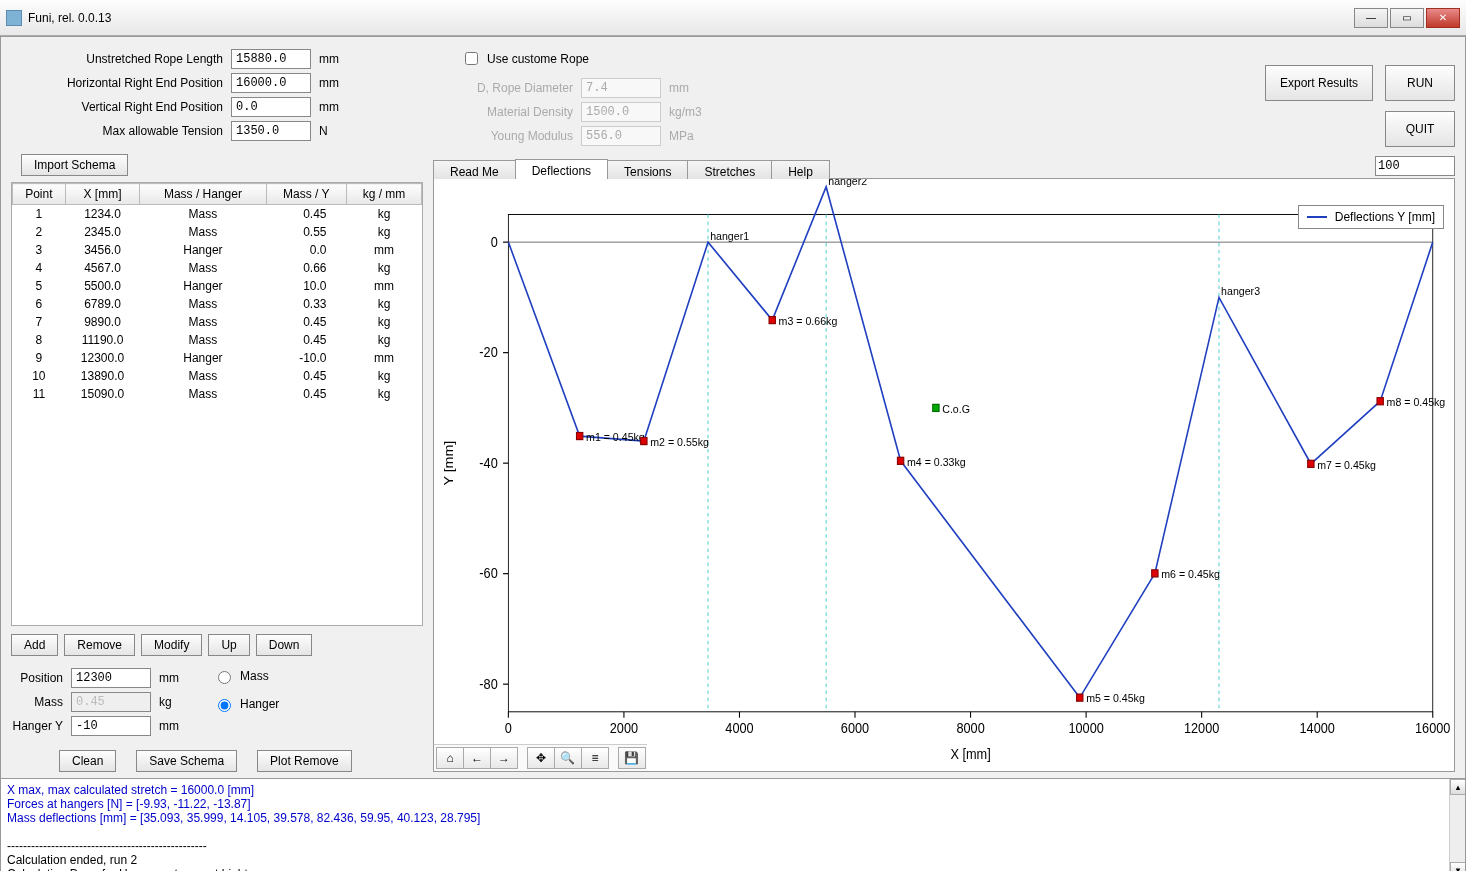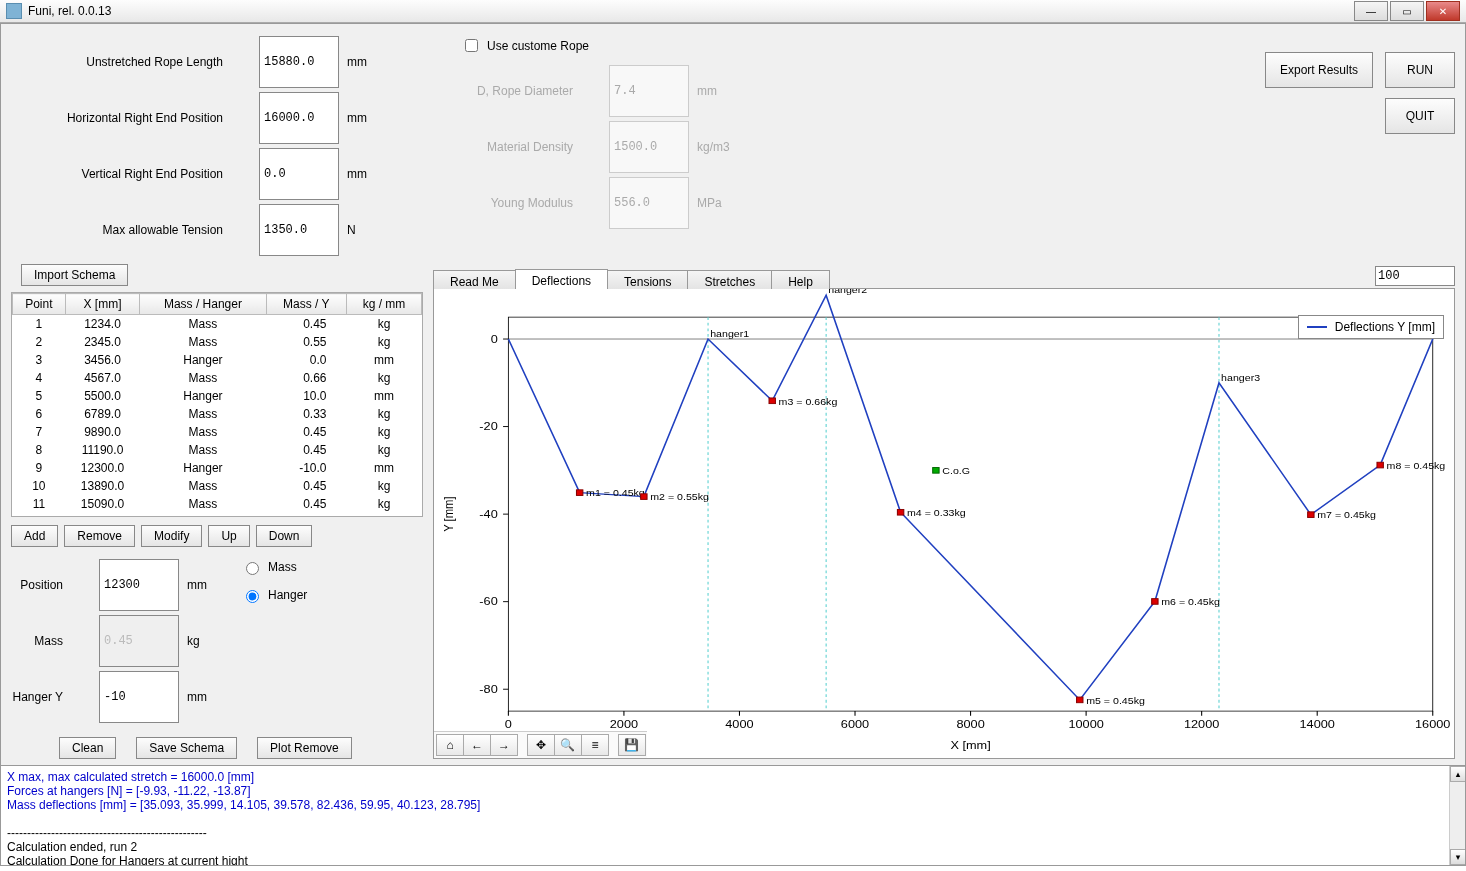--- a/index.html
+++ b/index.html
@@ -1,28 +1,28 @@
 <!DOCTYPE html>
 <html><head>
 <meta charset="utf-8">
 <style>
 * { box-sizing: border-box; font-family: "Segoe UI", Tahoma, sans-serif; font-size: 12px; }
 body { margin: 0; background: #fff; }
-.titlebar { height: 23px; background: linear-gradient(#fdfdfd,#e8e8e8); border-bottom:1px solid #aaa; display:flex; align-items:center; padding:10px 6px; justify-content:space-between; }
+.titlebar { height: 36px; background: linear-gradient(#fdfdfd,#e8e8e8); border-bottom:1px solid #aaa; display:flex; align-items:center; padding:10px 6px; justify-content:space-between; }
 .titlebar .left { display:flex; align-items:center; gap:6px; }
 .titlebar .icon { width:16px; height:16px; background:#7fb3d5; border:1px solid #5a8eb0; }
 .winbtns { display:flex; gap:2px; }
 .winbtn { width:34px; height:20px; border:1px solid #888; background:linear-gradient(#f5f5f5,#ddd); display:flex; align-items:center; justify-content:center; font-size:10px; cursor:pointer; }
 .winbtn.close { background:linear-gradient(#e98a8a,#c0392b); color:#fff; border-color:#a03020; }
 .app { display:flex; flex-direction:column; width:1466px; height:843px; border:1px solid #999; background:#f0f0f0; position:relative; }
 .topzone { display:flex; padding:8px 10px 4px 10px; gap:20px; }
 .leftparams { width:430px; }
 .paramrow { display:flex; align-items:center; margin:4px 0; }
 .paramrow label { width:220px; text-align:right; padding-right:8px; }
-.paramrow input { width:80px; font-family:"Courier New",monospace; padding:18px 4px; border:1px solid #888;margin-left:28px; }
+.paramrow input { width:80px; font-family:"Courier New",monospace; padding:2px 4px; border:1px solid #888; }
 .paramrow .unit { margin-left:8px; width:40px; }
 .midparams { flex:1; }
 .checkrow { display:flex; align-items:center; gap:6px; margin:4px 0 10px 0; }
 .midparams .paramrow.disabled label,.midparams .paramrow.disabled .unit { color:#aaa; }
 .midparams .paramrow.disabled input { background:#f8f8f8; color:#aaa; border-color:#ccc; }
 .rightbtns { display:flex; flex-direction:column; gap:10px; padding-top:20px; }
 .rightbtns .row { display:flex; gap:12px;margin-left:24px; }
 .bigbtn { min-width:70px; padding:10px 14px; background:linear-gradient(#fdfdfd,#e5e5e5); border:1px solid #888; cursor:pointer; }
 .bigbtn.wide { min-width:100px; }
 .midzone { display:flex; flex:1; overflow:hidden; }

